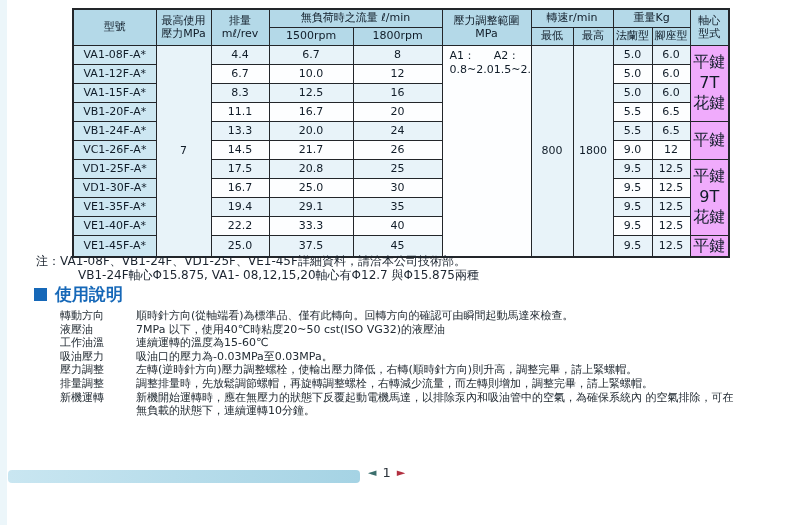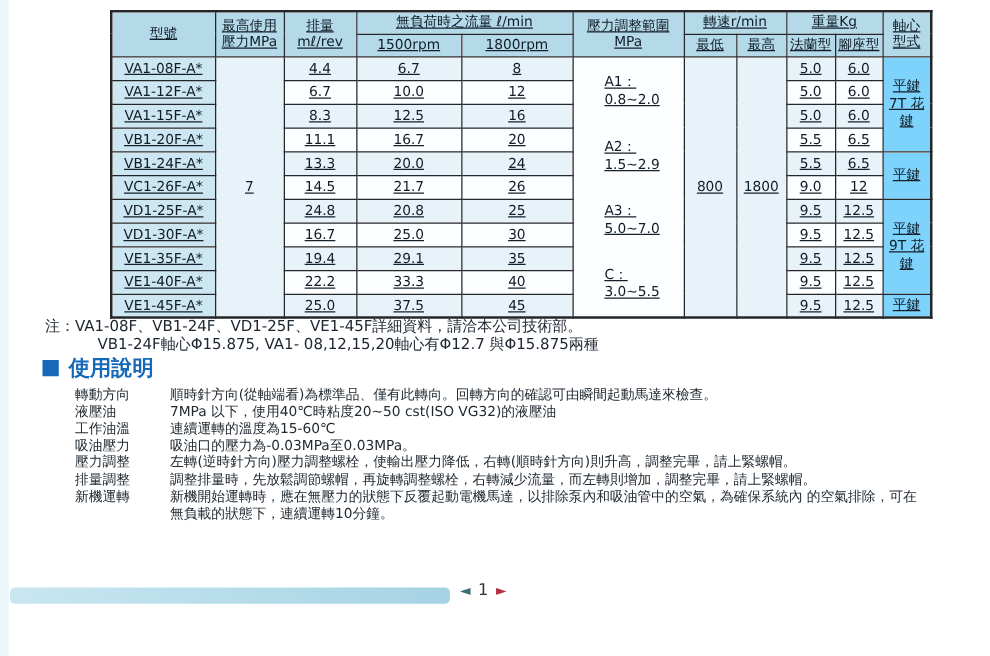--- a/index.html
+++ b/index.html
@@ -7,44 +7,43 @@
   .page {
     position:relative; width:792px; height:525px; background:#ffffff;
     overflow:hidden; color:#15202b;
   }
   .page::before { 
     content:""; position:absolute; left:0; top:0; width:7px; height:100%;
     background:#ddeef5; opacity:.55;
   }
   
   table.spec {
-    position:absolute; left:88px; top:8px;
+    position:absolute; left:72px; top:8px;
     border-collapse:collapse; table-layout:fixed; width:656px;
     font-size:11px;
-    text-decoration:underline;
   }
   table.spec th, table.spec td {
     border:1px solid #23262a; text-align:center; vertical-align:middle;
     padding:0 1px; color:#101c28; overflow:hidden;
   }
   table.spec { border:2px solid #23262a; }
   thead th {
     background:#b4d9e8; font-weight:normal; font-size:11px; line-height:1.25;
     height:18px; color:#0c2030;
   }
   tbody tr { height:19px; }
   td.model { background:#cde7f2; font-size:11px; letter-spacing:0; }
   tr.odd td.plain { background:#e8f3f9; }
   tr.even td.plain { background:#fdfeff; }
   td.merged { background:#e8f3f9; }
   td.rangecell { background:#fdfeff; vertical-align:top; }
-  td.shaft { background:#7dd3fc; font-size:11px; line-height:1.3; }
+  td.shaft { background:#f0abfc; font-size:16px; line-height:1.3; }
   .range-box {
-    display:flex; flex-direction:column; justify-content:space-around;
-    height:100%; min-height:205px; text-align:left; padding-left:24px;
+    display:flex; flex-direction:row; justify-content:space-around;
+    height:100%; min-height:205px; text-align:left; padding-left:6px;
     font-size:11px;
   }
   
   .notes {
     position:absolute; left:36px; top:254px; font-size:12px; line-height:14px;
     color:#1c2530; white-space:nowrap;
   }
   .notes .indent { margin-left:42px; }
   
   .section-heading {
@@ -177,21 +176,21 @@
         <tr class="even">
           <td class="model">VC1-26F-A*</td>
           <td class="plain">14.5</td>
           <td class="plain">21.7</td>
           <td class="plain">26</td>
           <td class="plain">9.0</td>
           <td class="plain">12</td>
         </tr>
         <tr class="odd">
           <td class="model">VD1-25F-A*</td>
-          <td class="plain">24.8</td>
+          <td class="plain">17.5</td>
           <td class="plain">20.8</td>
           <td class="plain">25</td>
           <td class="plain">9.5</td>
           <td class="plain">12.5</td>
           <td class="shaft" rowspan="4">
             <div>平鍵</div>
             <div>9T 花鍵</div>
           </td>
         </tr>
         <tr class="even">

